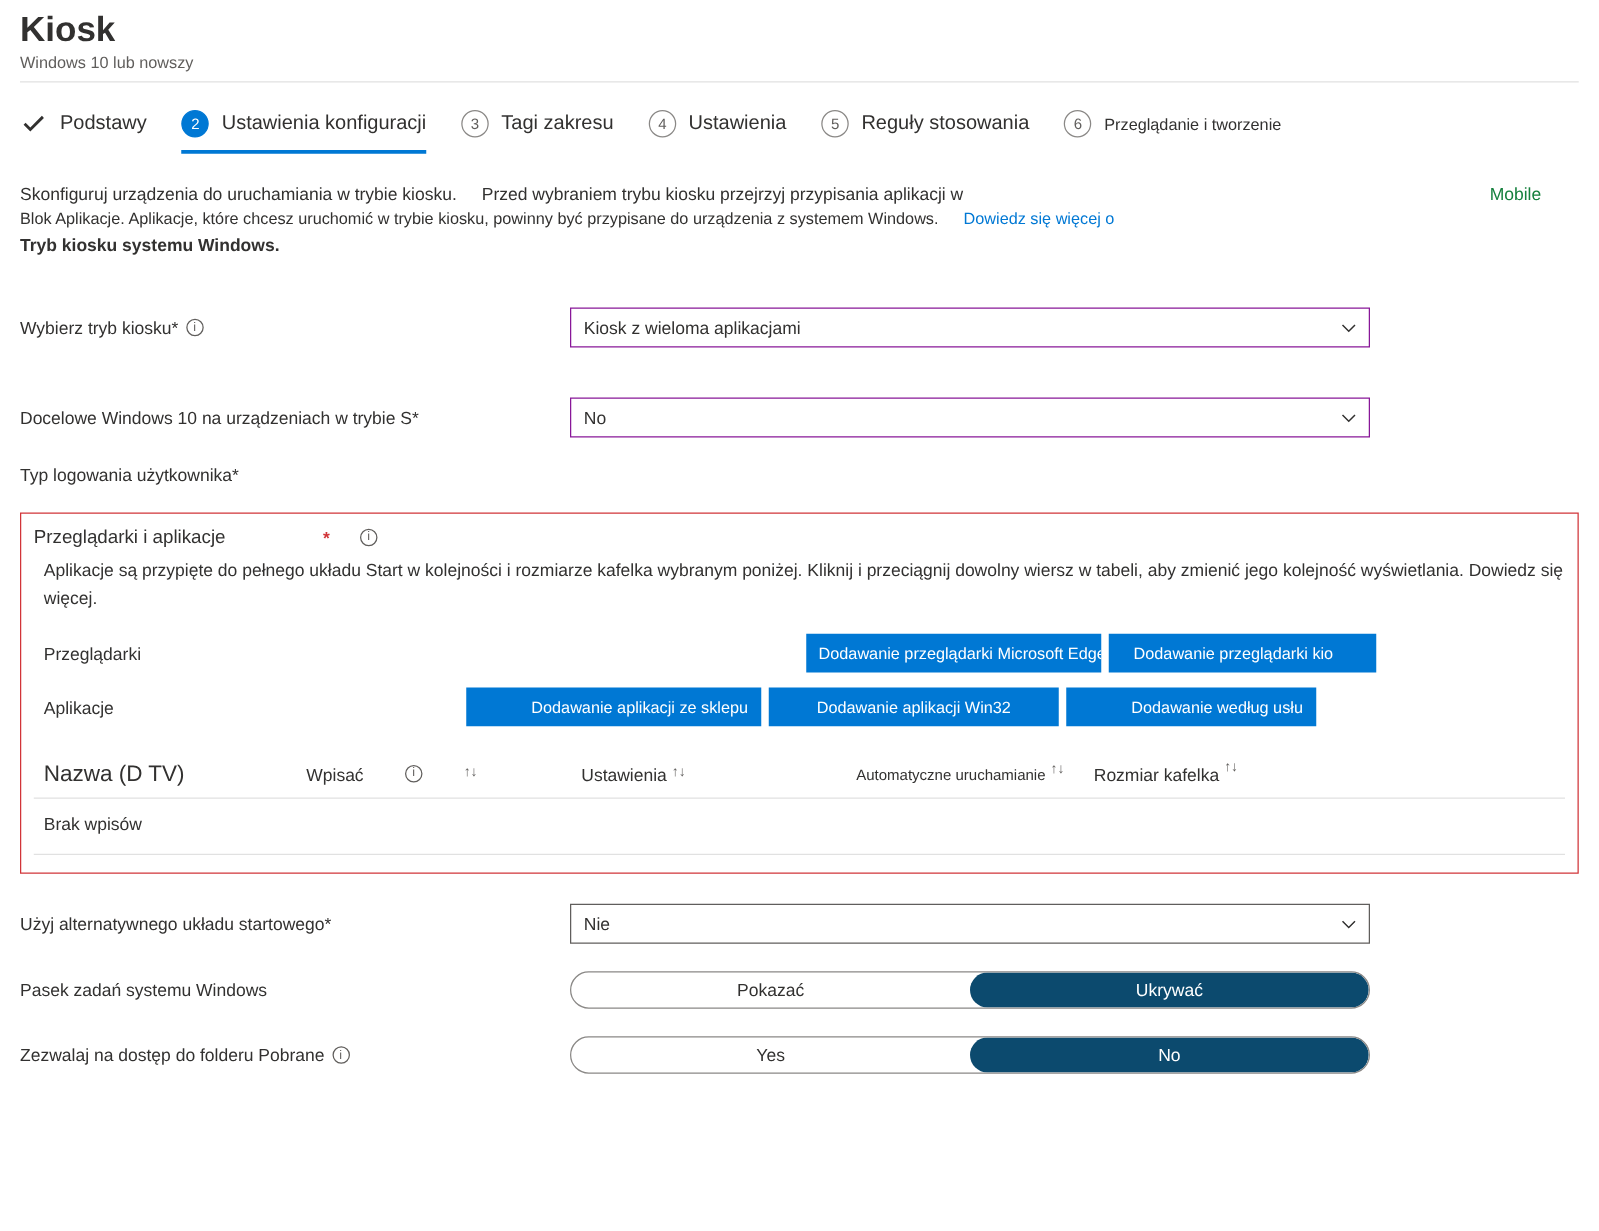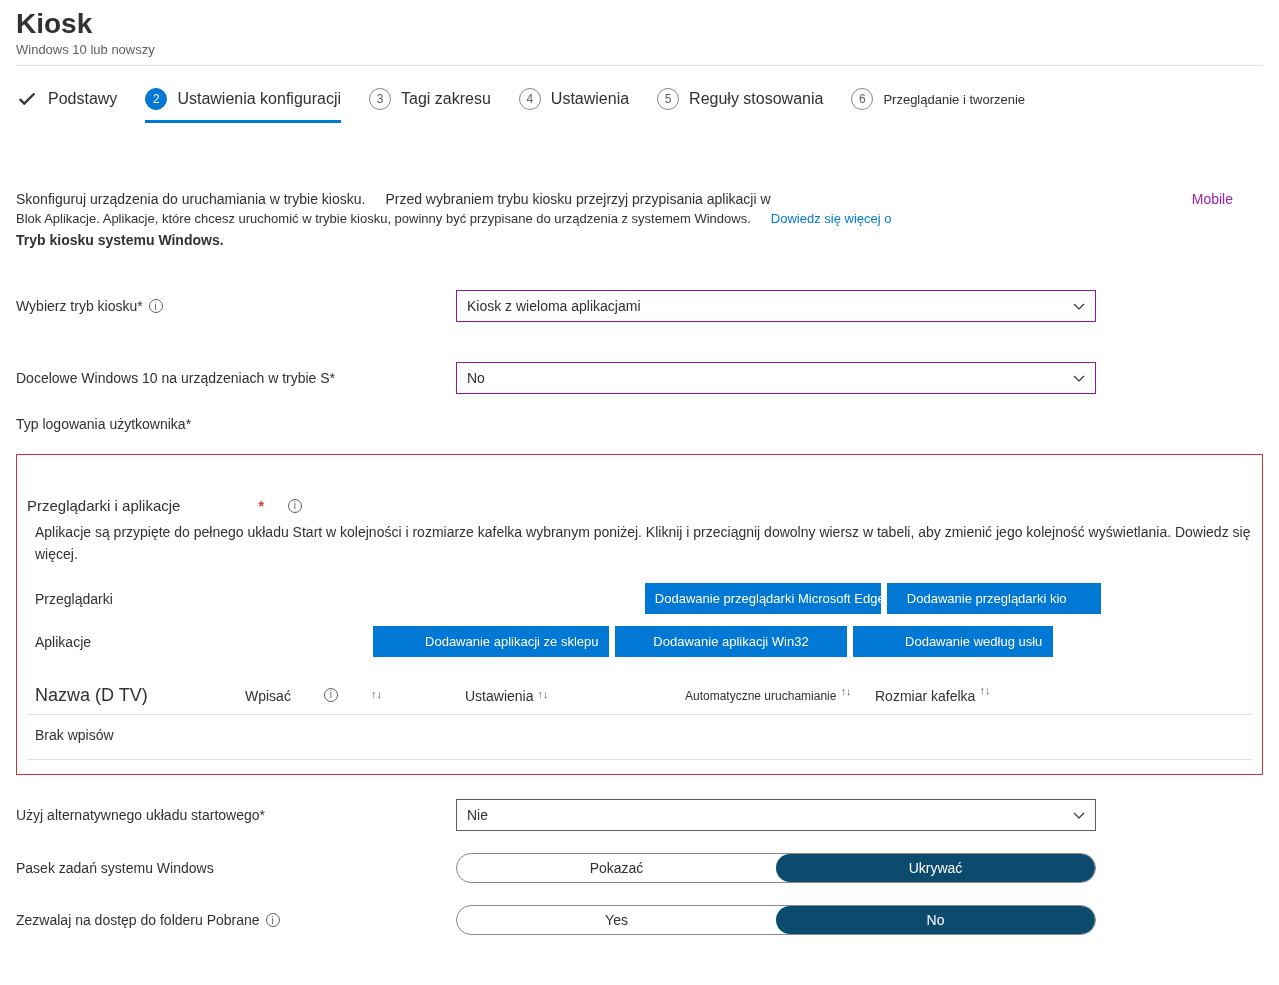--- a/index.html
+++ b/index.html
@@ -10,34 +10,34 @@
   .page-subtitle { font-size: 13px; color: #605e5c; margin-top: 2px; }
   .tabs { display: flex; align-items: center; gap: 28px; margin-bottom: 24px; flex-wrap: nowrap; }
   .tab { display: flex; align-items: center; gap: 10px; font-size: 16px; color: #323130; cursor: pointer; padding: 4px 0 10px 0; border-bottom: 3px solid transparent; white-space: nowrap; }
   .tab .num { width: 22px; height: 22px; border-radius: 50%; border: 1px solid #8a8886; display: flex; align-items: center; justify-content: center; font-size: 12px; color: #605e5c; }
   .tab.active { border-bottom-color: #0078d4; }
   .tab.active .num { background: #0078d4; color: #fff; border-color: #0078d4; }
   .check-icon { width: 22px; height: 22px; }
   .check-icon svg { width: 22px; height: 22px; }
   .tab:last-child { font-size: 13px; }
   .intro { font-size: 14px; margin-bottom: 4px; display: flex; flex-wrap: wrap; gap: 4px 12px; align-items: baseline; }
-  .intro .link { color: #a21caf; cursor: pointer; margin-top: 44px; }
+  .intro .link { color: #15803d; cursor: pointer; }
   .intro-row2 { font-size: 13px; margin-bottom: 6px; display: flex; flex-wrap: wrap; gap: 4px 20px; align-items: baseline; }
   .intro-row2 .link { color: #0078d4; cursor: pointer; }
   .bold-line { font-weight: 600; font-size: 14px; margin-bottom: 42px; }
   .form-row { display: flex; align-items: center; margin-bottom: 40px; }
   .form-row.compact { margin-bottom: 22px; }
   .form-label { width: 440px; display: flex; align-items: center; gap: 6px; font-size: 14px; }
   .info-icon { width: 14px; height: 14px; border: 1px solid #605e5c; border-radius: 50%; display: inline-flex; align-items: center; justify-content: center; font-size: 10px; color: #605e5c; }
   .select-box { border: 1px solid #605e5c; height: 32px; width: 640px; display: flex; align-items: center; justify-content: space-between; padding: 0 10px; font-size: 14px; cursor: pointer; }
   .select-box.purple { border-color: #881798; }
   .chev { width: 12px; height: 12px; }
   .chev svg { width: 12px; height: 12px; }
   .red-box { border: 1px solid #d13438; padding: 10px 10px 0 10px; margin-bottom: 24px; }
-  .red-title-row { display: flex; align-items: center; gap: 24px; margin-bottom: 8px; margin-top: 32px; }
+  .red-title-row { display: flex; align-items: center; gap: 24px; margin-bottom: 8px; }
   .red-title { font-size: 15px; }
   .red-star { color: #d13438; font-weight: bold; }
   .red-desc { font-size: 14px; padding-left: 8px; margin-bottom: 18px; line-height: 1.55; }
   .btn-row { display: flex; align-items: center; gap: 6px; margin-bottom: 12px; padding-left: 8px; }
   .btn-row .row-label { font-size: 14px; }
   .btn-row .spacer-sm { flex: 0 0 520px; }
   .btn-row .spacer-md { flex: 0 0 270px; }
   .blue-btn { background: #0078d4; color: #fff; font-size: 13px; padding: 8px 10px; cursor: pointer; border: none; overflow: hidden; white-space: nowrap; }
   .blue-btn.w1 { width: 236px; }
   .blue-btn.w2 { width: 214px; text-align: left; padding-left: 20px; }

